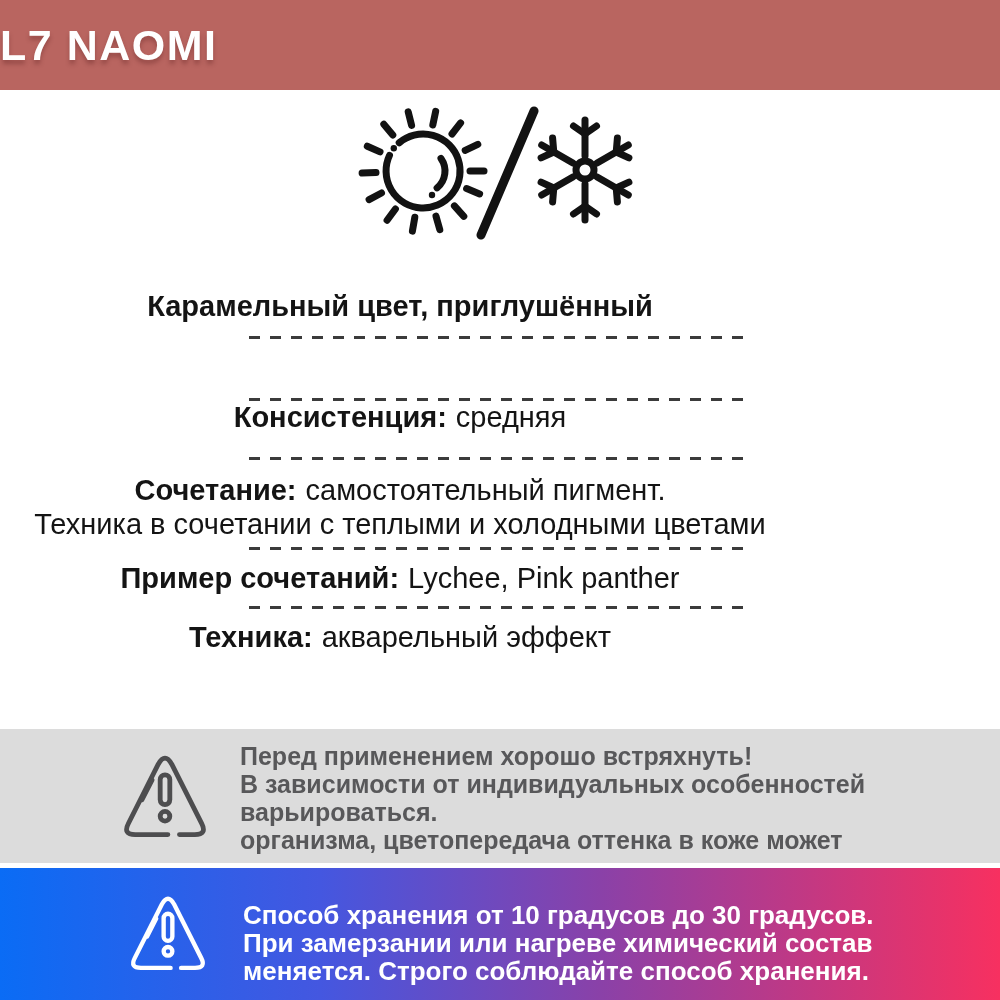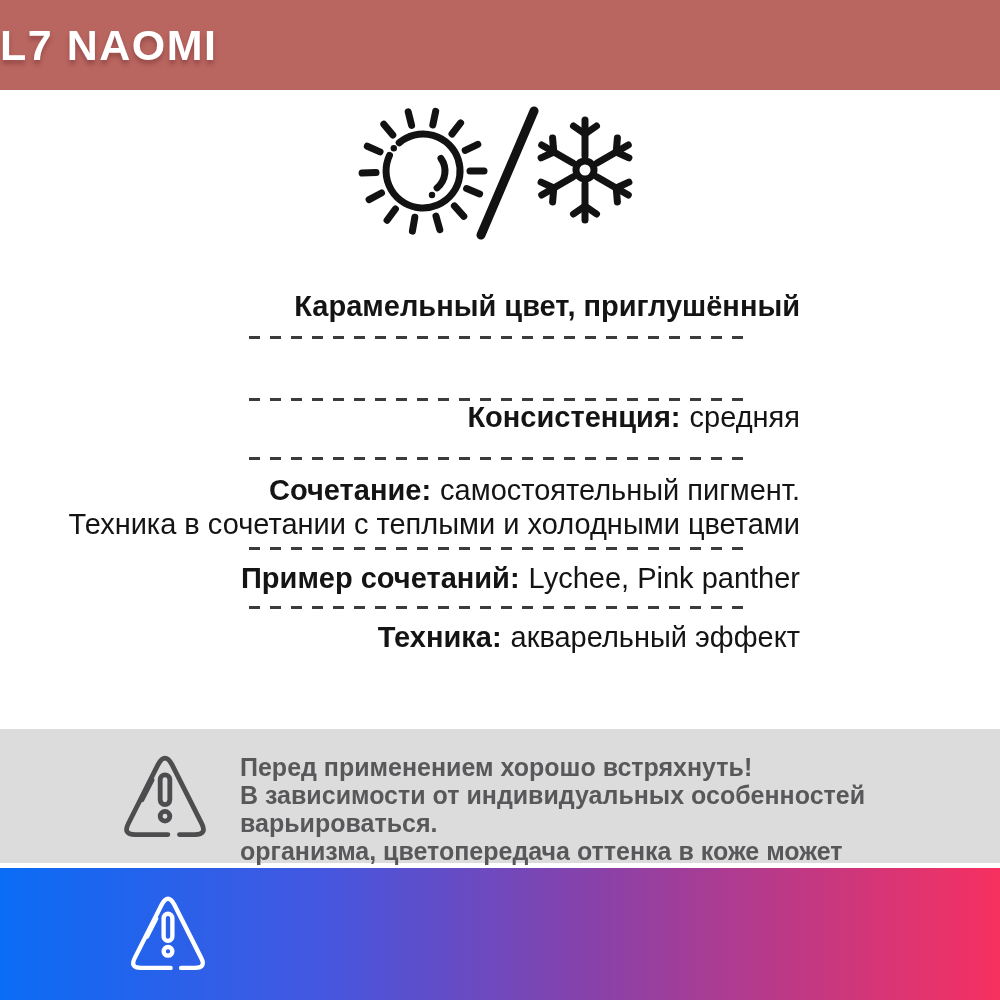--- a/index.html
+++ b/index.html
@@ -12,34 +12,34 @@
     position:absolute;left:0;top:0;width:1000px;height:90px;background:#b96560;
     display:flex;align-items:center;justify-content:flex-start;
   }
   .header-title{
     color:#ffffff;font-size:43px;font-weight:700;letter-spacing:1.5px;
     text-shadow:0 4px 4px rgba(90,30,30,.35);
   }
   
   .climate-icons{position:absolute;left:330px;top:98px;width:340px;height:150px;}
   
-  .spec{position:absolute;left:0;width:800px;text-align:right;font-size:29px;line-height:34px;color:#141414;}
+  .spec{position:absolute;left:0;width:800px;text-align:center;font-size:29px;line-height:34px;color:#141414;}
   .spec .lbl{font-weight:700;margin-right:9px;}
   .spec .val{font-weight:400;}
   .spec-title{font-weight:700;}
   .divider{
     position:absolute;left:249px;width:502px;height:3px;
     background:repeating-linear-gradient(90deg,#3b3b3b 0 11px,transparent 11px 21px);
   }
   
   .warn-gray{
     position:absolute;left:0;top:729px;width:1000px;height:134px;background:#dcdcdc;
   }
   .warn-gray .warn-text{
-    position:absolute;left:240px;top:13px;color:#58585a;font-weight:700;font-size:25px;line-height:28px;margin-top:11px;
+    position:absolute;left:240px;top:13px;color:#58585a;font-weight:700;font-size:25px;line-height:28px;
   }
   .warn-gray .tri{position:absolute;left:112px;top:18px;width:106px;height:98px;}
   .warn-grad{
     position:absolute;left:0;top:868px;width:1000px;height:132px;
     background:linear-gradient(90deg,#0a6cf5 0%,#4457e0 32%,#8a41a8 60%,#f73060 100%);
   }
   .warn-grad .warn-text{
     position:absolute;left:243px;top:33px;color:#ffffff;font-weight:700;font-size:26px;line-height:28px;
   }
   .warn-grad .tri{position:absolute;left:120px;top:18px;width:96px;height:94px;}
@@ -135,15 +135,20 @@
     </div>
   </div>
 
   <div class="warn-grad">
     <svg class="tri" viewBox="0 0 110 100" fill="none" stroke="#ffffff" stroke-width="5" stroke-linecap="round" stroke-linejoin="round">
       <path d="M 70 90 L 86 90 Q 99 90 93 78.5 L 62 17 Q 55 4.5 48 17 L 17 78.5 Q 11 90 24 90 L 58 90"></path>
       <path d="M 31 54 L 41.5 33.5"></path>
       <rect x="50" y="28" width="10" height="31" rx="5"></rect>
       <circle cx="55" cy="71" r="5"></circle>
     </svg>
+    <div class="warn-text">
+      <div>Способ хранения от 10 градусов до 30 градусов.</div>
+      <div>При замерзании или нагреве химический состав</div>
+      <div>меняется. Строго соблюдайте способ хранения.</div>
+    </div>
   </div>
 
 </div>
 
 </body></html>

